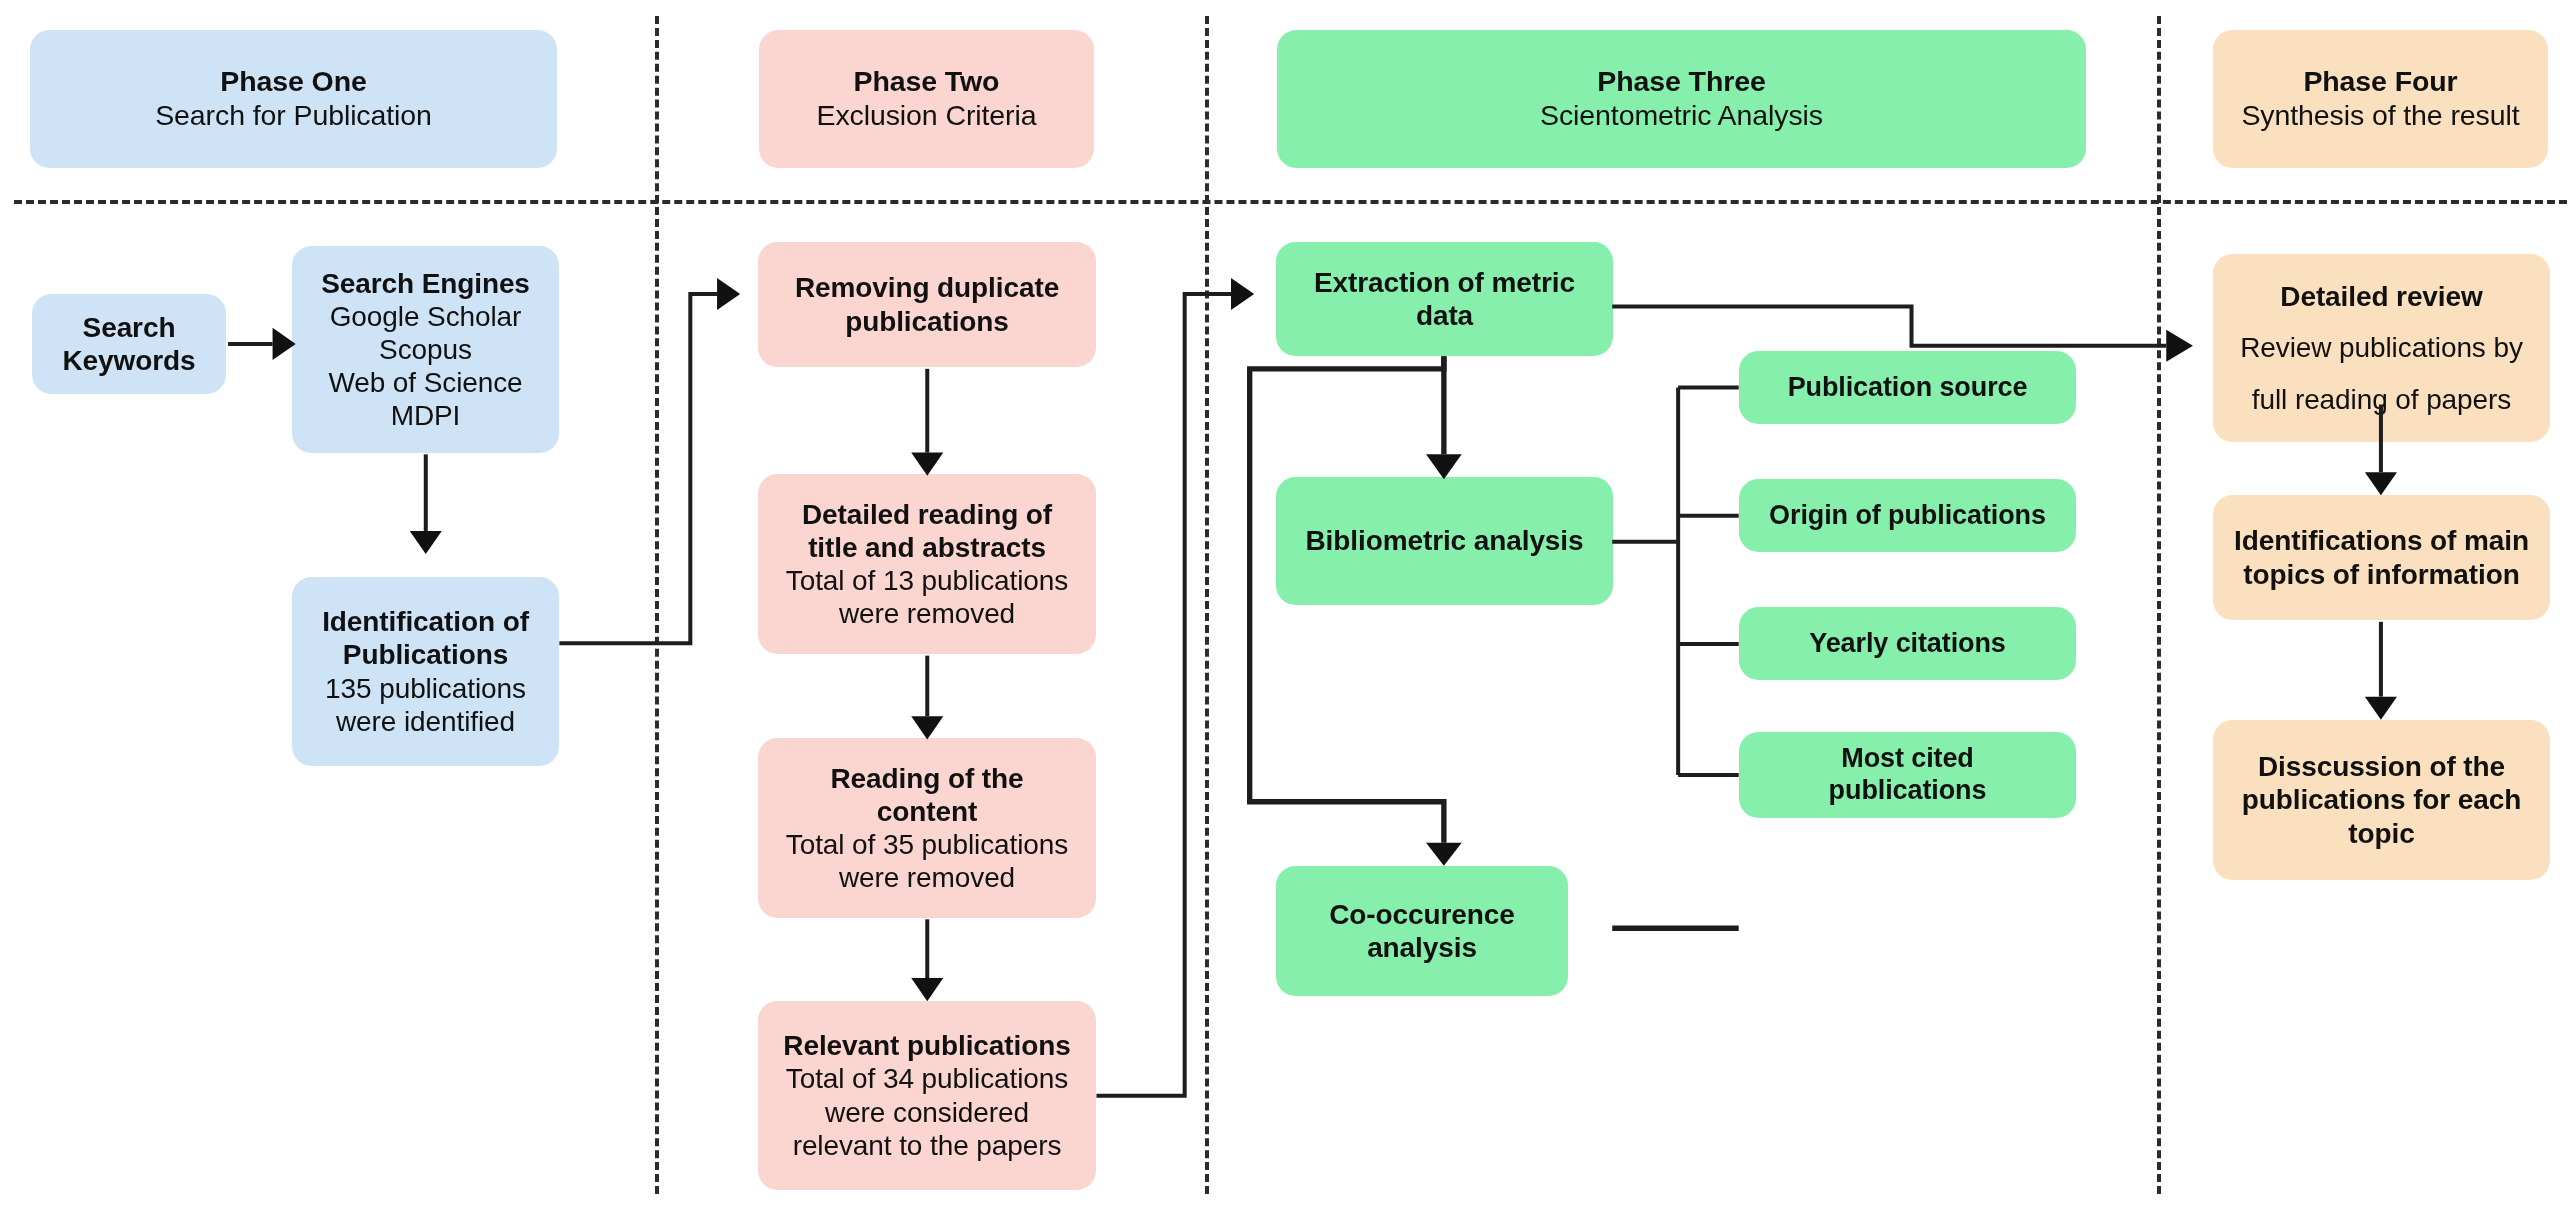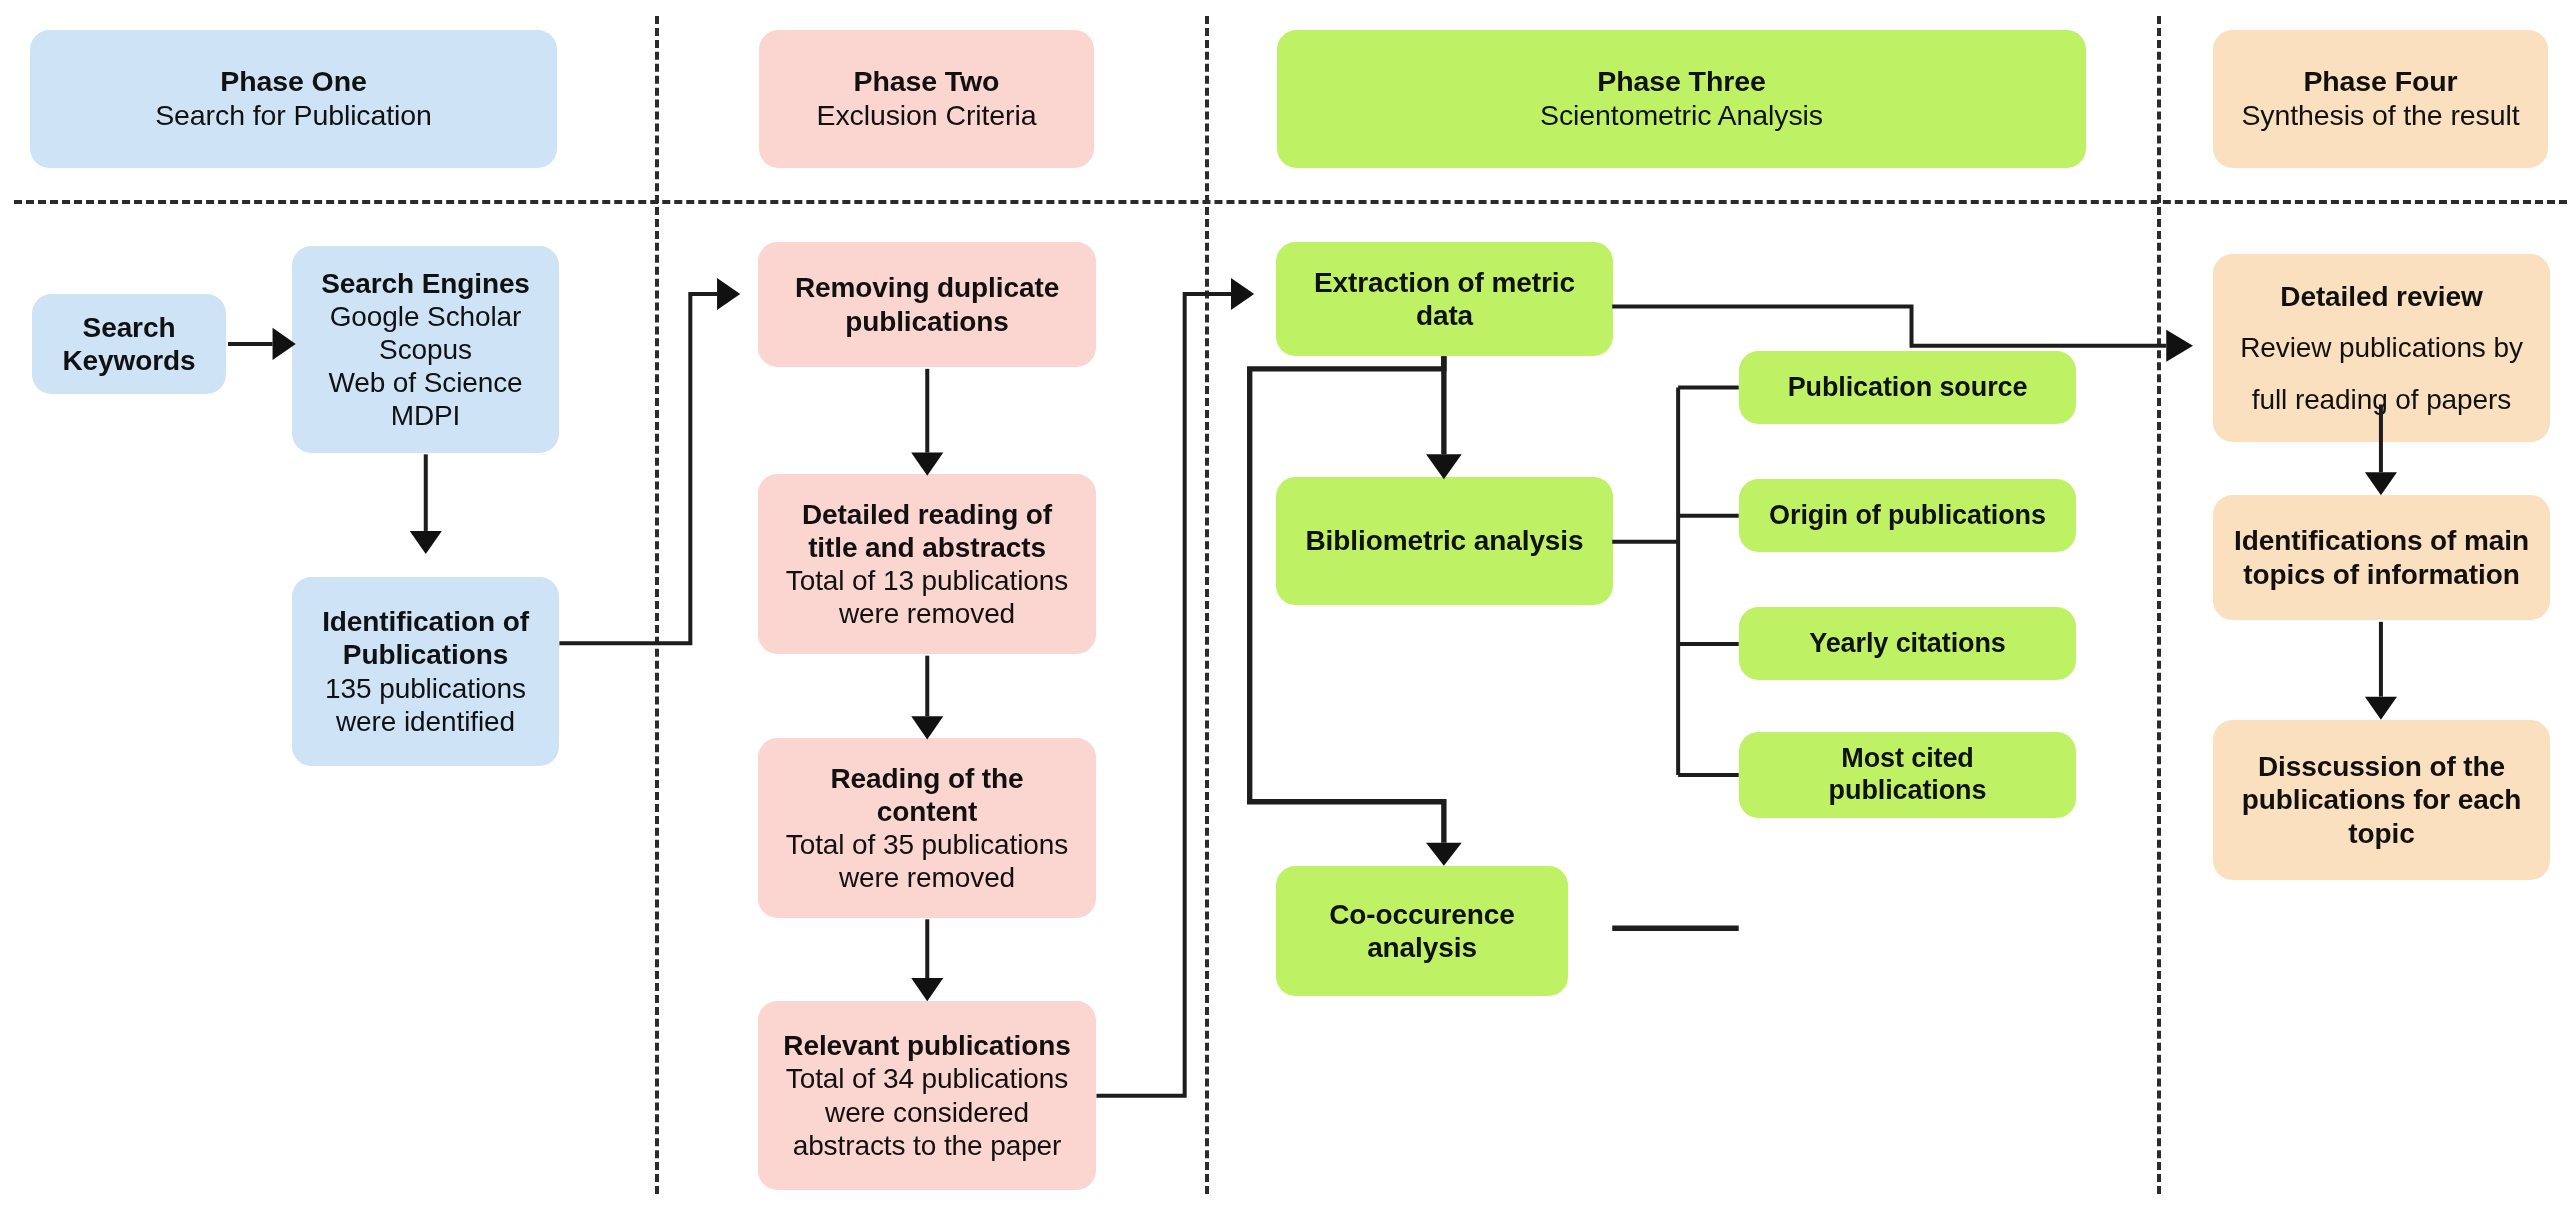--- a/index.html
+++ b/index.html
@@ -52,21 +52,21 @@
   }
   .node .sub {
     font-weight: normal;
     font-size: 28px;
     letter-spacing: -0.1px;
   }
   .node.small .ttl, .node.small .sub { font-size: 27px; }
 
   .blue   { background: #cfe3f7; }
   .pink   { background: #fbd5d0; }
-  .green  { background: #bef264; }
+  .green  { background: #86efac; }
   .orange { background: #fbe0c0; }
 
   
   .phase .ttl { font-weight: bold; font-size: 28.5px; }
   .phase .sub { font-weight: normal; font-size: 28.5px; }
 
   
   #wires {
     position: absolute;
     left: 0; top: 0;
@@ -144,21 +144,21 @@
     <div class="ttl">Reading of the</div>
     <div class="ttl">content</div>
     <div class="sub">Total of 35 publications</div>
     <div class="sub">were removed</div>
   </div>
 
   <div class="node pink" style="left:758px; top:1001px; width:338px; height:189px;">
     <div class="ttl">Relevant publications</div>
     <div class="sub">Total of 34 publications</div>
     <div class="sub">were considered</div>
-    <div class="sub">abstracts to the paper</div>
+    <div class="sub">relevant to the papers</div>
   </div>
 
   <div class="node green" style="left:1276px; top:242px; width:337px; height:114px;">
     <div class="ttl">Extraction of metric</div>
     <div class="ttl">data</div>
   </div>
 
   <div class="node green" style="left:1276px; top:477px; width:337px; height:128px;">
     <div class="ttl">Bibliometric analysis</div>
   </div>

